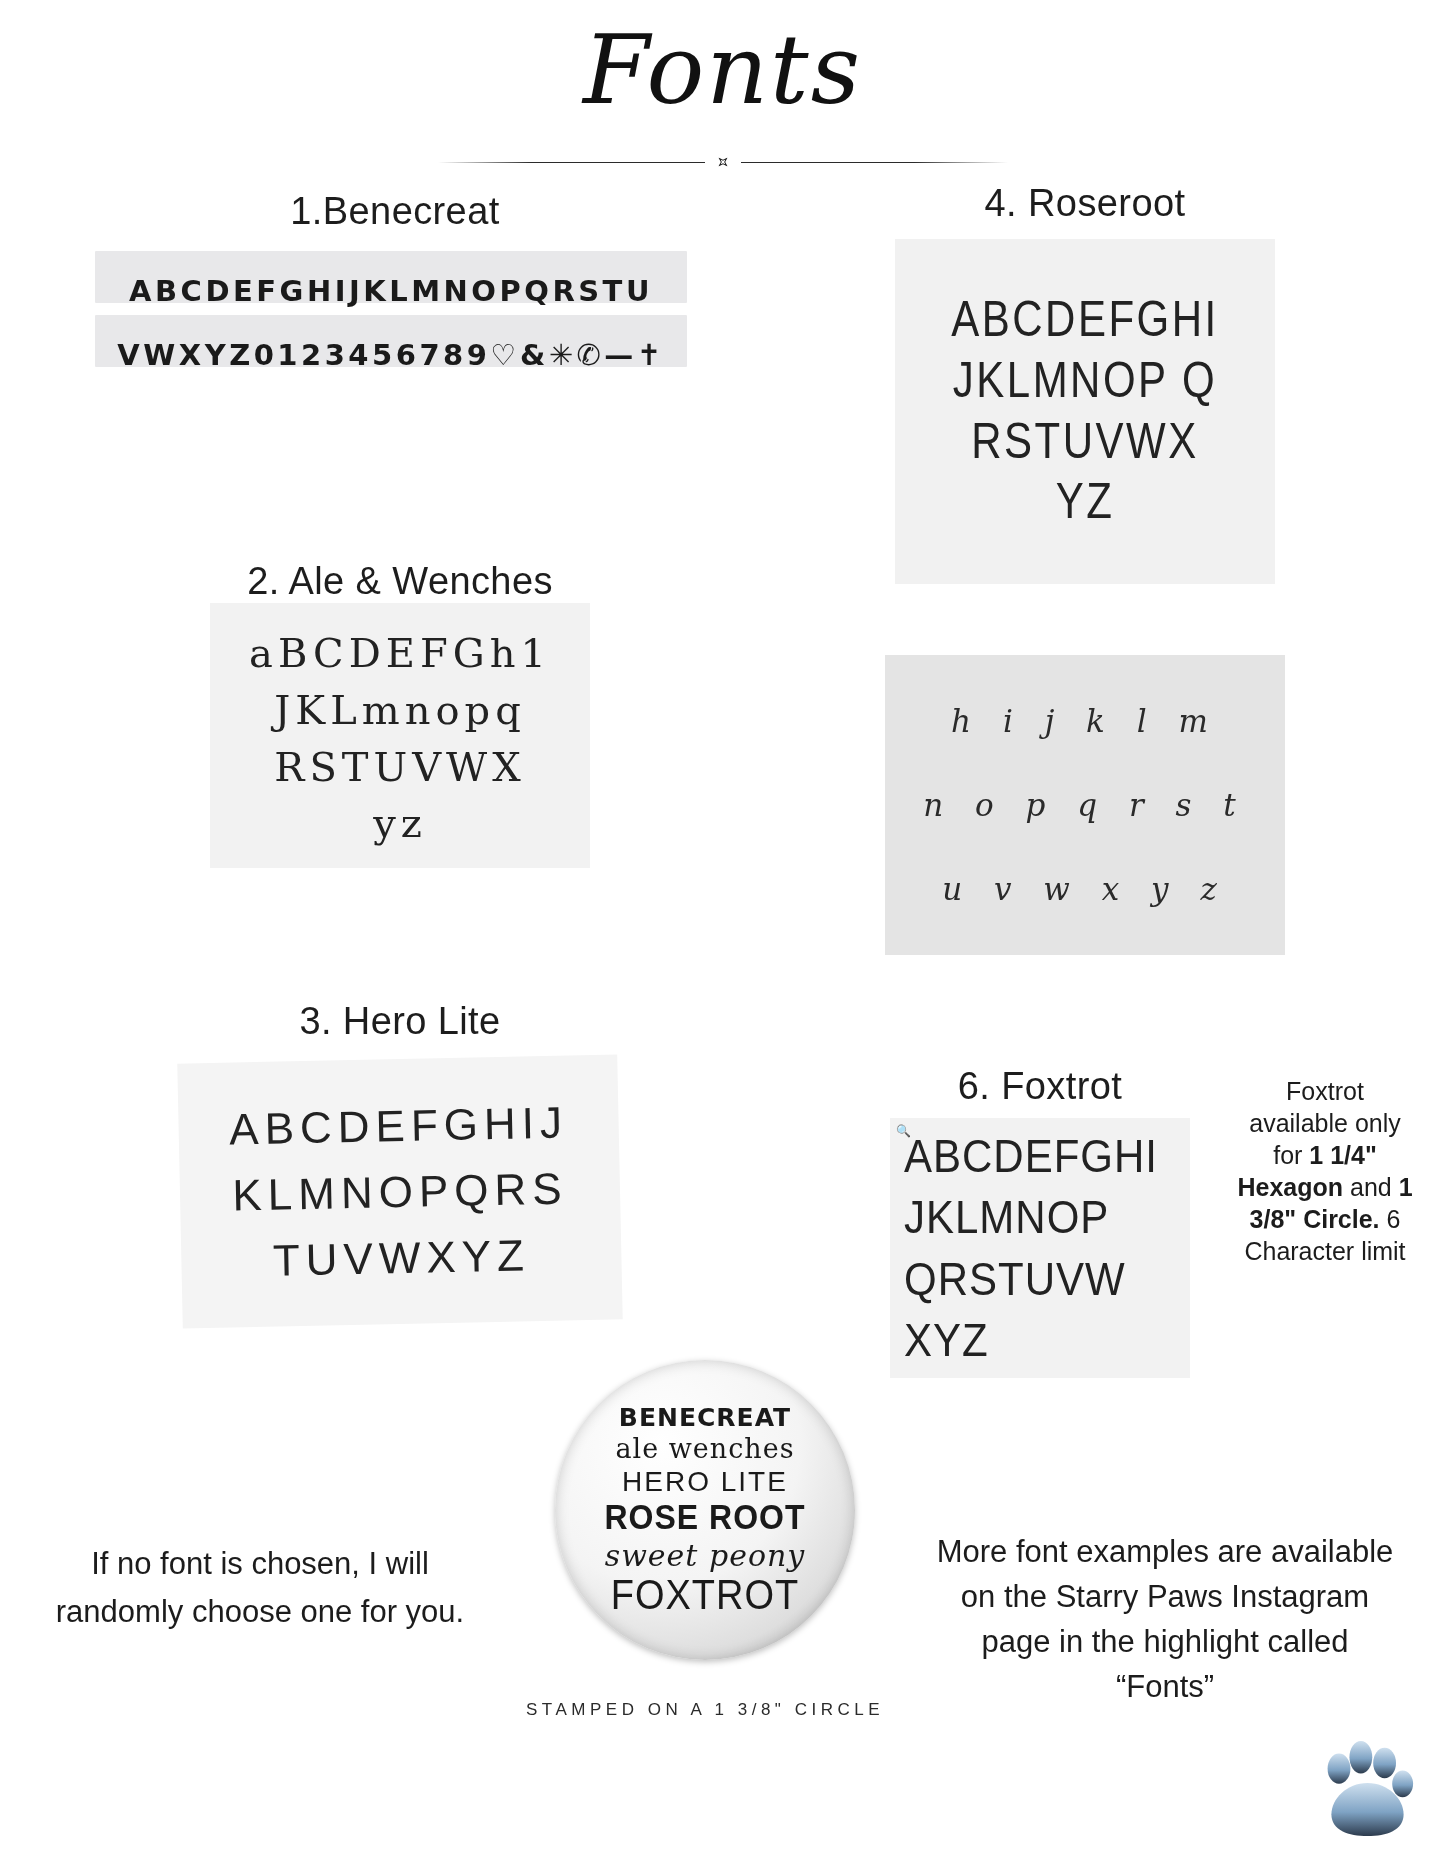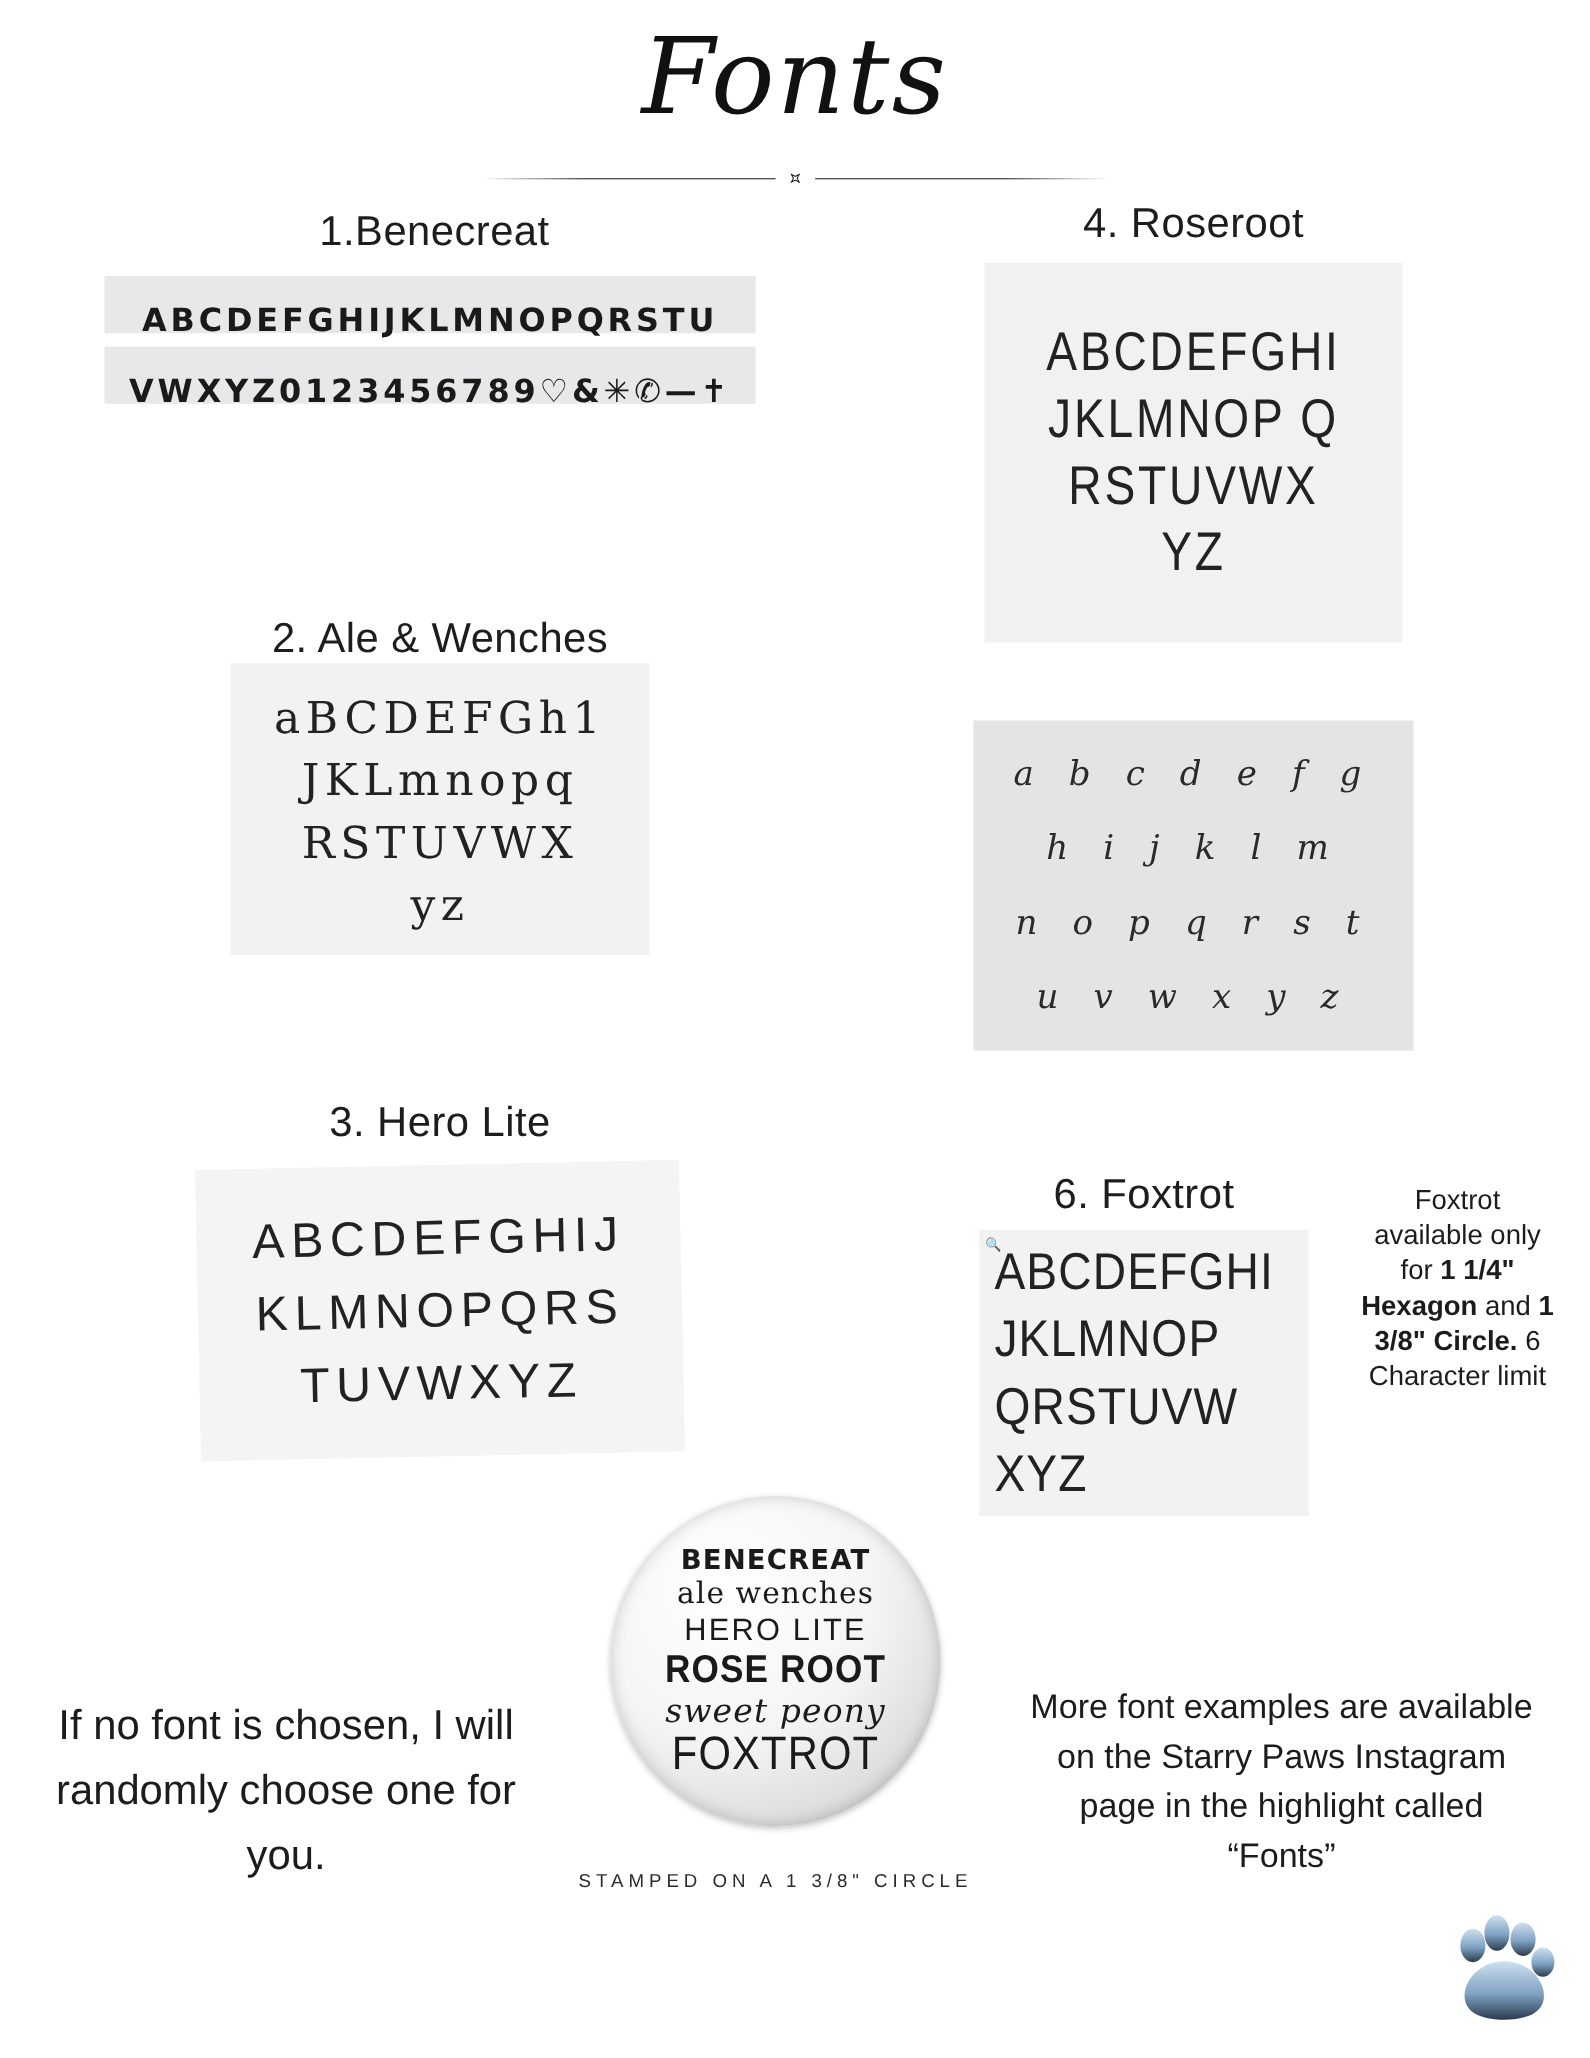--- a/index.html
+++ b/index.html
@@ -263,21 +263,21 @@
     font-family: "Liberation Sans", sans-serif;
   }
 
   
   #no-font-note {
     position: absolute;
     top: 1540px;
     left: 40px;
     width: 440px;
     text-align: center;
-    font-size: 38px;
+    font-size: 31px;
     line-height: 1.55;
     color: #1c1c1c;
   }
   #more-examples-note {
     position: absolute;
     top: 1530px;
     left: 930px;
     width: 470px;
     text-align: center;
     font-size: 31px;
@@ -339,21 +339,20 @@
   <div class="swatch">
     <div class="line">ABCDEFGHI</div>
     <div class="line">JKLMNOP Q</div>
     <div class="line">RSTUVWX</div>
     <div class="line">YZ</div>
   </div>
 </div>
 
 <div class="font-block" id="block-peony">
   <div class="swatch">
-    <div class="line">a b c d e f g</div>
     <div class="line">h i j k l m</div>
     <div class="line">n o p q r s t</div>
     <div class="line">u v w x y z</div>
   </div>
 </div>
 
 <div class="font-block" id="block-fox">
   <div class="font-heading">6. Foxtrot</div>
   <div class="swatch" style="position:relative;">
     <span class="zoom-dot">🔍</span>

